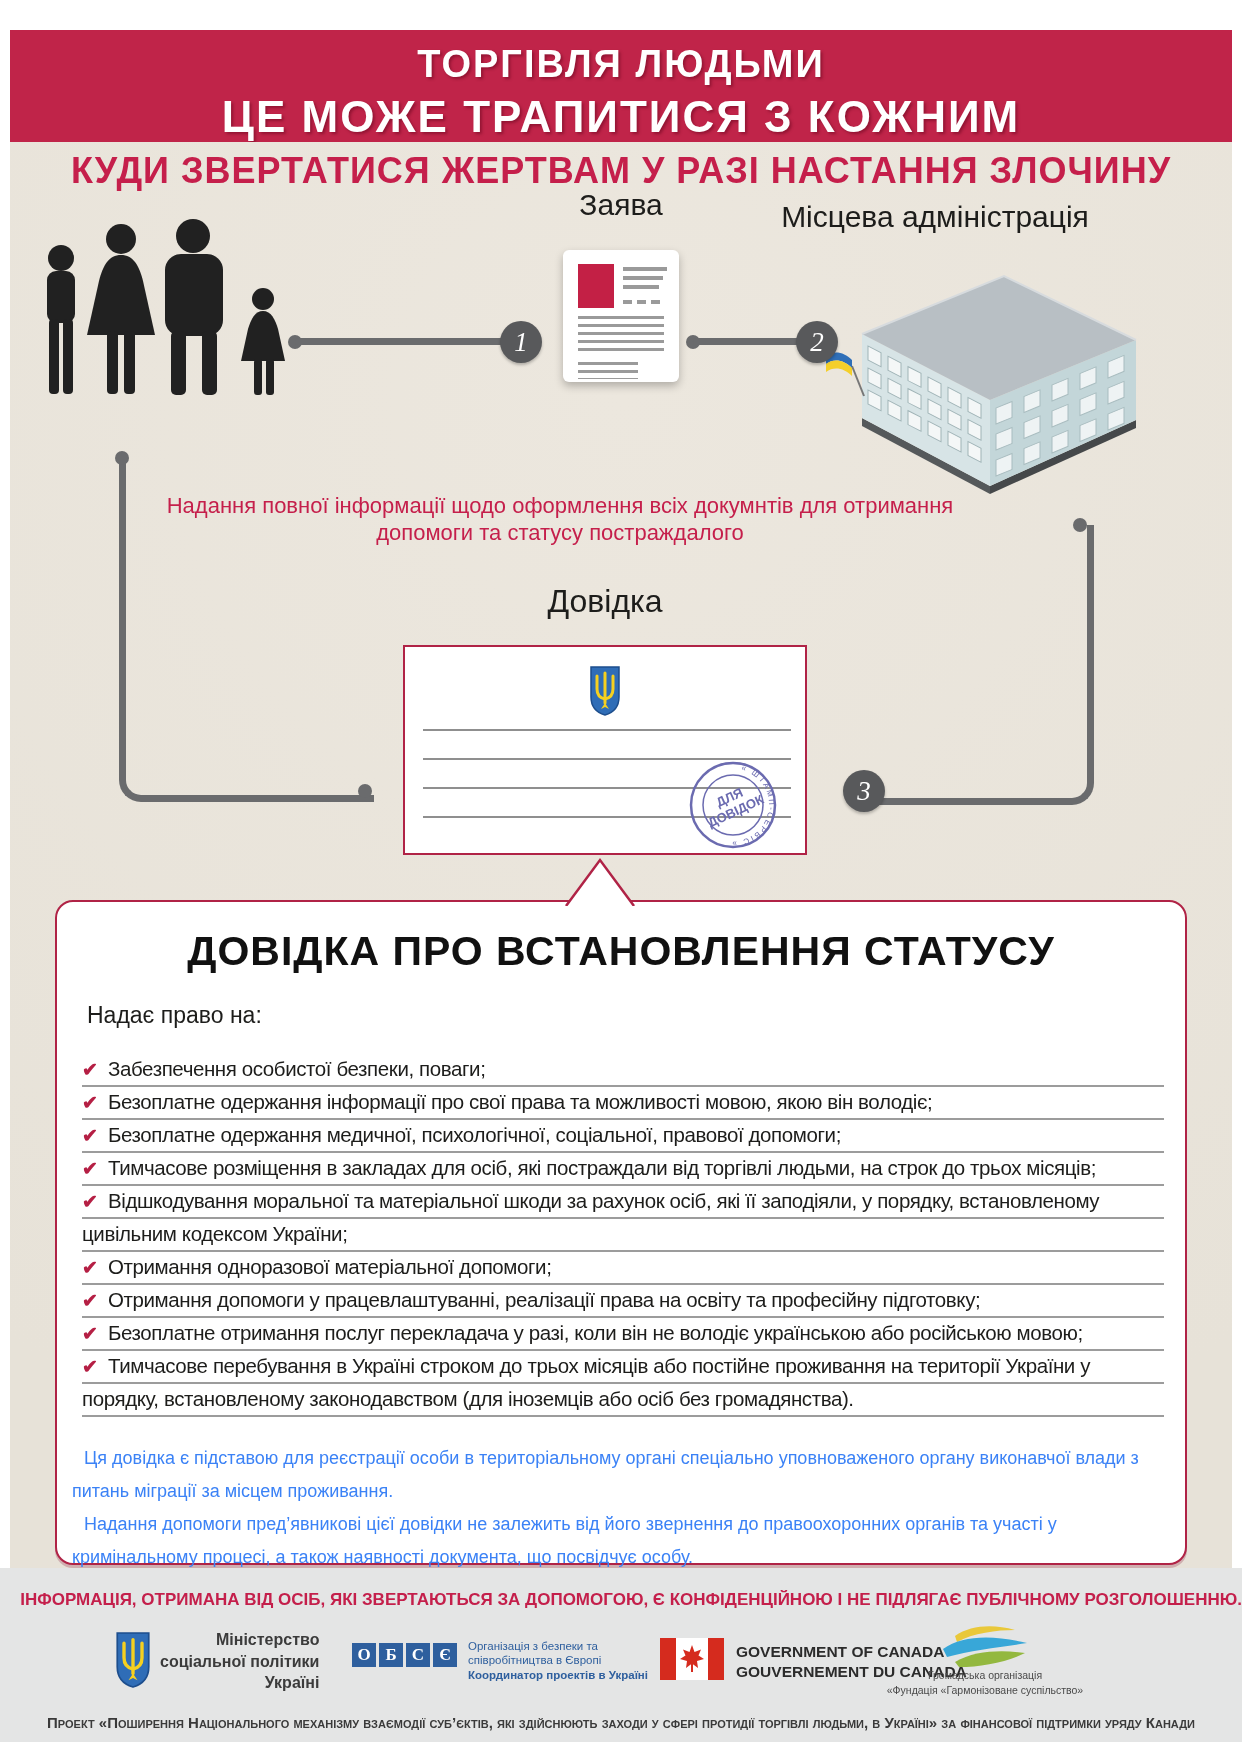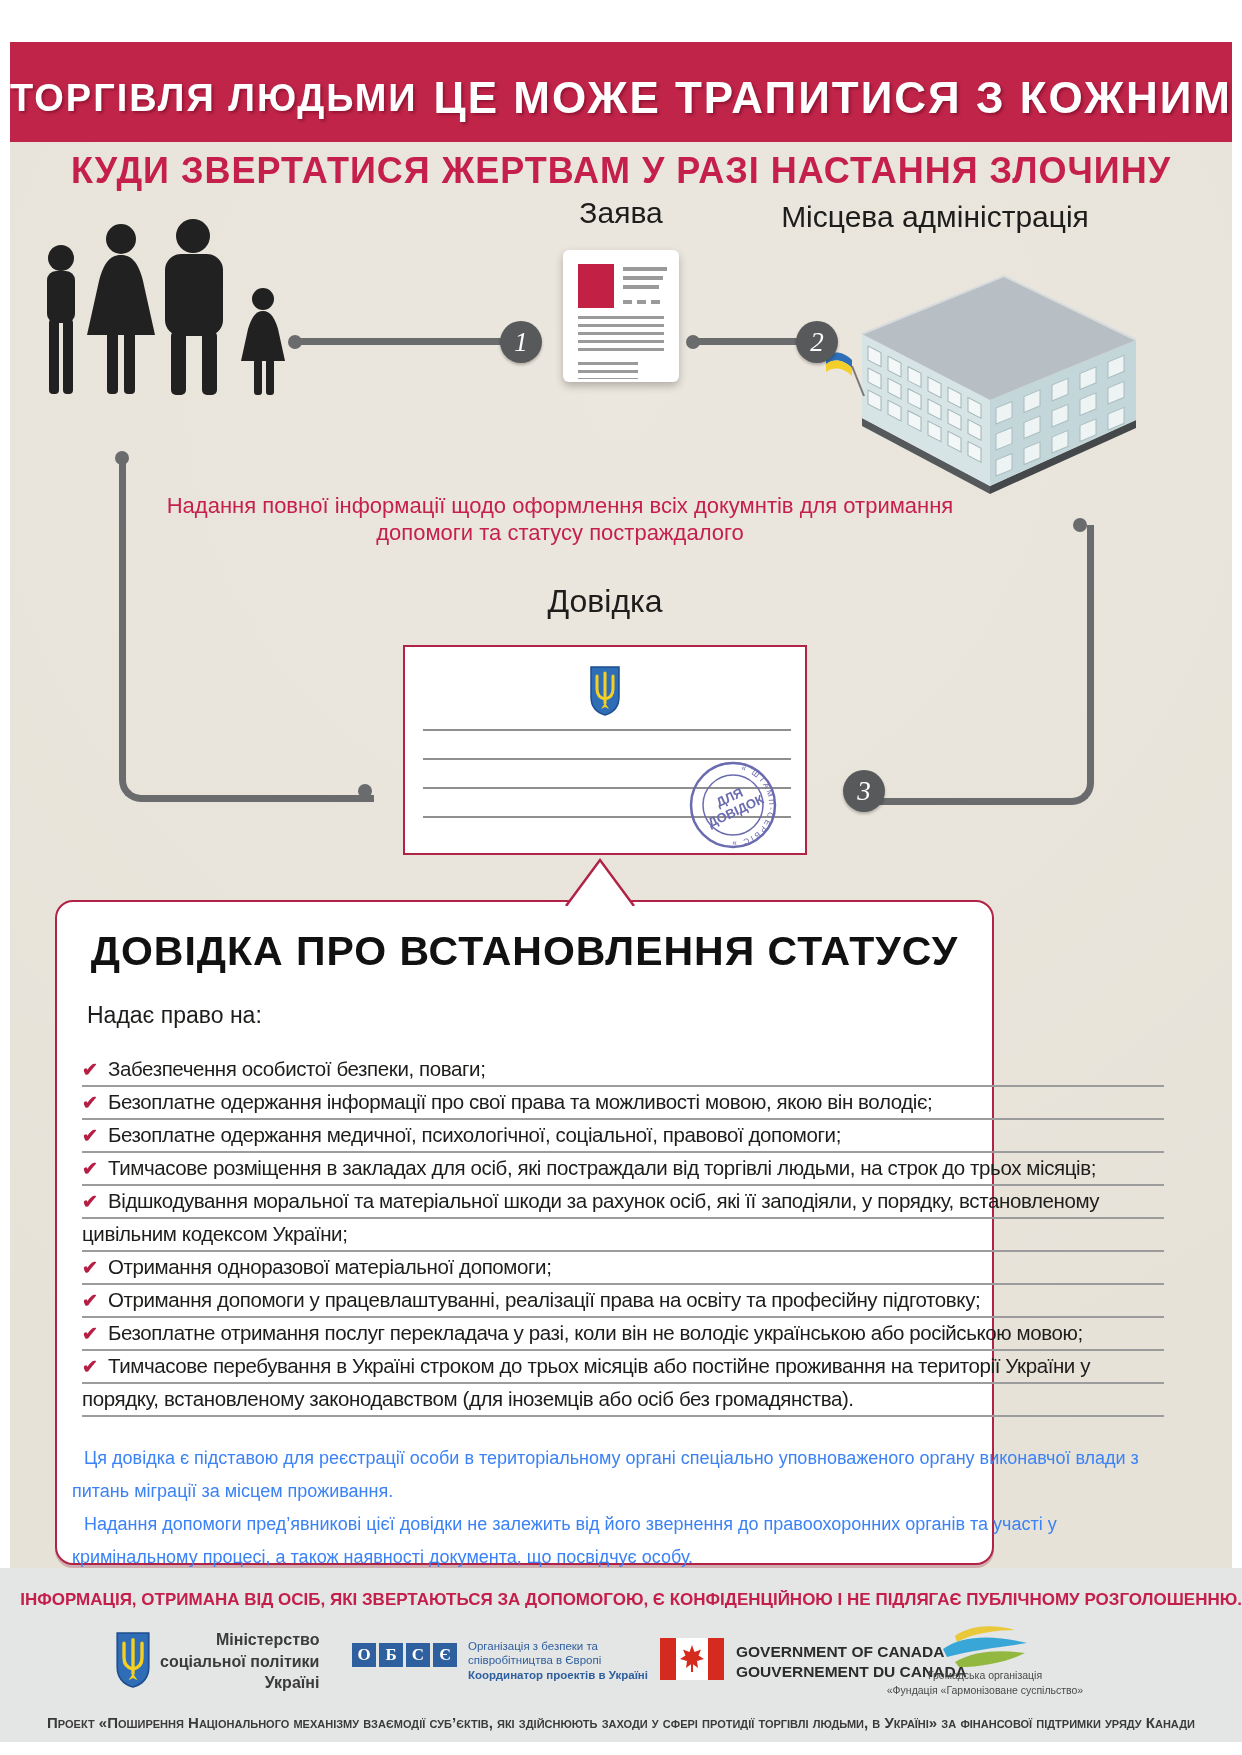--- a/index.html
+++ b/index.html
@@ -1,20 +1,20 @@
 <!DOCTYPE html>
 <html><head>
 <meta charset="utf-8">
 <style>
   html,body{margin:0;padding:0;background:#ffffff;}
   #poster{position:relative;width:1242px;height:1755px;background:#ffffff;overflow:hidden;
           font-family:"Liberation Sans", sans-serif;}
   
   .band{position:absolute;left:10px;top:30px;width:1222px;height:112px;background:#c02449;
-        display:flex;flex-direction:row;align-items:center;justify-content:space-between;gap:6px;margin-top:12px;}
+        display:flex;flex-direction:column;align-items:center;justify-content:flex-end;gap:6px;}
   .band .l1{color:#fff;font-weight:bold;font-size:38px;letter-spacing:2px;
             text-shadow:2px 2px 3px rgba(90,0,25,.45);}
   .band .l2{color:#fff;font-weight:bold;font-size:44px;letter-spacing:2px;
             text-shadow:2px 2px 3px rgba(90,0,25,.45);}
   
   .beige{position:absolute;left:10px;top:142px;width:1222px;height:1426px;
          background:radial-gradient(circle at 50% 18%, #ece7de, #e7e2d8 85%);}
   .subtitle{position:absolute;left:10px;top:150px;width:1222px;text-align:center;
             color:#c51f4b;font-weight:bold;font-size:36px;letter-spacing:1px;}
   .steplabel{position:absolute;color:#1d1d1b;font-size:30px;text-align:center;}
@@ -42,21 +42,21 @@
   .infotext{position:absolute;left:110px;top:492px;width:900px;text-align:center;
             color:#c51f4b;font-size:22px;line-height:27px;}
   
   .card{position:absolute;left:403px;top:645px;width:404px;height:210px;background:#fff;
         border:2px solid #b02346;box-sizing:border-box;z-index:5;}
   .card .rule{position:absolute;left:18px;width:368px;height:2px;background:#8f8f8f;}
   .cardlabel{position:absolute;left:505px;top:583px;width:200px;text-align:center;
              color:#1d1d1b;font-size:32px;}
   .tail{position:absolute;left:558px;top:856px;z-index:7;}
   
-  .statusbox{position:absolute;left:55px;top:900px;width:939px;height:665px;background:#fff;
+  .statusbox{position:absolute;left:55px;top:900px;width:1132px;height:665px;background:#fff;
              border:2px solid #b02346;border-radius:18px;box-sizing:border-box;z-index:6;
              box-shadow:0 3px 0 rgba(140,20,50,.25);}
   .statusbox .title{position:absolute;left:0;top:26px;width:100%;text-align:center;
                     color:#111;font-weight:bold;font-size:41px;letter-spacing:1px;}
   .statusbox .intro{position:absolute;left:30px;top:100px;font-size:23px;color:#1d1d1b;}
   .rows{position:absolute;left:25px;top:152px;width:1082px;}
   .row{position:relative;height:33px;border-bottom:2px solid #9c9c9c;display:flex;
        align-items:flex-end;padding-bottom:4px;box-sizing:border-box;
        font-size:20.5px;letter-spacing:-0.4px;color:#1d1d1b;white-space:nowrap;}
   .row .chk{color:#b51f44;font-size:19px;font-weight:bold;width:26px;flex:0 0 26px;}
@@ -90,21 +90,21 @@
 
   <div class="band">
     <div class="l1">ТОРГІВЛЯ ЛЮДЬМИ</div>
     <div class="l2">ЦЕ МОЖЕ ТРАПИТИСЯ З КОЖНИМ</div>
   </div>
 
   <div class="beige"></div>
 
   <div class="subtitle">КУДИ ЗВЕРТАТИСЯ ЖЕРТВАМ У РАЗІ НАСТАННЯ ЗЛОЧИНУ</div>
 
-  <div class="steplabel" style="left:521px;top:196px;width:200px;">Заява</div>
+  <div class="steplabel" style="left:521px;top:188px;width:200px;">Заява</div>
   <div class="steplabel" style="left:780px;top:200px;width:310px;">Місцева адміністрація</div>
 
   <svg width="260" height="186" viewBox="0 0 260 186" style="position:absolute;left:35px;top:211px;">
     <g fill="#212121">
       <circle cx="26" cy="47" r="13"></circle>
       <rect x="12" y="60" width="28" height="52" rx="9"></rect>
       <rect x="14" y="108" width="10" height="75" rx="4"></rect>
       <rect x="28" y="108" width="10" height="75" rx="4"></rect>
       <circle cx="86" cy="28" r="15"></circle>
       <path d="M86,44 C74,44 68,54 64,70 L52,124 H120 L108,70 C104,54 98,44 86,44 Z"></path>

